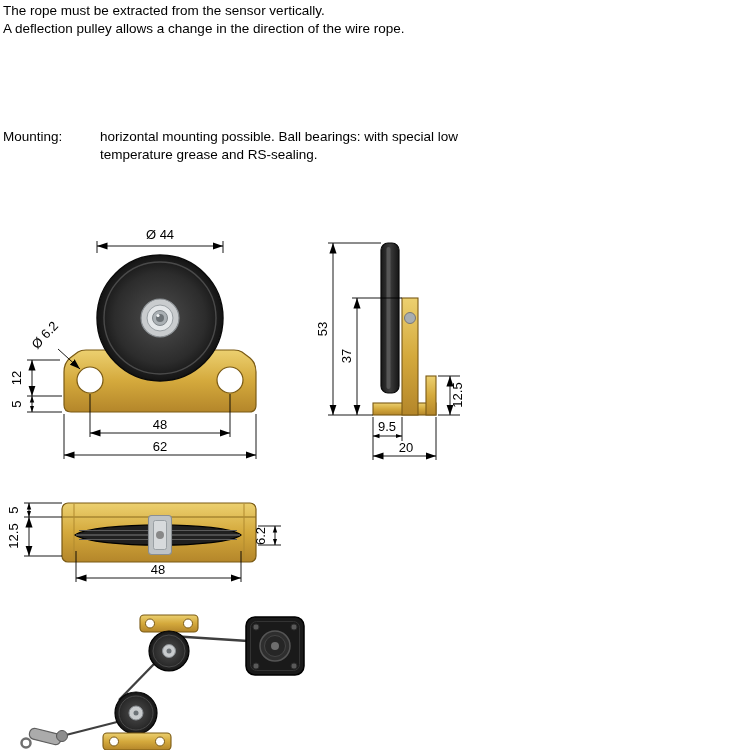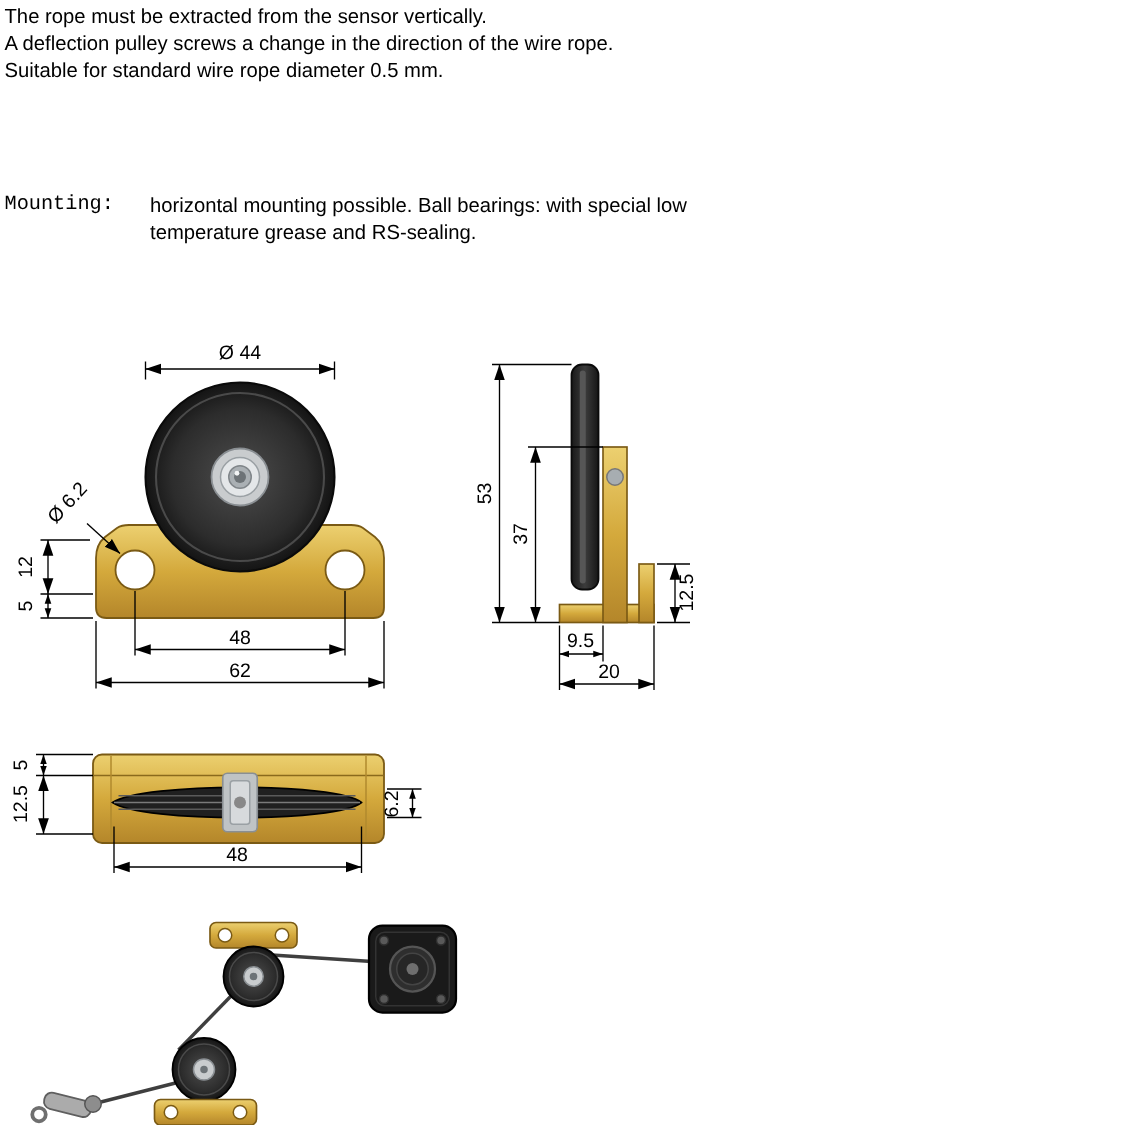--- a/index.html
+++ b/index.html
@@ -1,35 +1,34 @@
 <!DOCTYPE html>
 <html><head>
 <meta charset="utf-8">
 <style>
   html,body{margin:0;padding:0;background:#fff;}
   body{width:750px;height:750px;overflow:hidden;font-family:"Liberation Sans",sans-serif;color:#000;}
   .page{position:relative;width:664px;height:750px;background:#fff;}
   .notes{position:absolute;left:3px;top:2px;font-size:13.5px;line-height:18px;white-space:nowrap;}
   .specs{position:absolute;left:3px;top:128px;font-size:13.5px;line-height:18px;}
   .spec-row{display:flex;align-items:flex-start;}
-  .spec-label{flex:0 0 97px;font-family:Liberation Mono, monospace;}
+  .spec-label{flex:0 0 97px;}
   .spec-text div{white-space:nowrap;}
   svg.drawing{position:absolute;left:0;top:0;}
   svg text{font-family:"Liberation Sans",sans-serif;font-size:13px;fill:#000;}
   .dim,.ext{stroke:#000;stroke-width:0.9;fill:none;}
 </style>
 </head>
 <body>
 
 <div class="page">
 
   <div class="notes">
     <div>The rope must be extracted from the sensor vertically.</div>
-    <div>A deflection pulley screws a change in the direction of the wire rope.</div>
-    <div>Suitable for standard wire rope diameter 0.5 mm.</div>
+    <div>A deflection pulley allows a change in the direction of the wire rope.</div>
   </div>
 
   <div class="specs">
     <div class="spec-row">
       <div class="spec-label">Mounting:</div>
       <div class="spec-text">
         <div>horizontal mounting possible. Ball bearings: with special low</div>
         <div>temperature grease and RS-sealing.</div>
       </div>
     </div>

